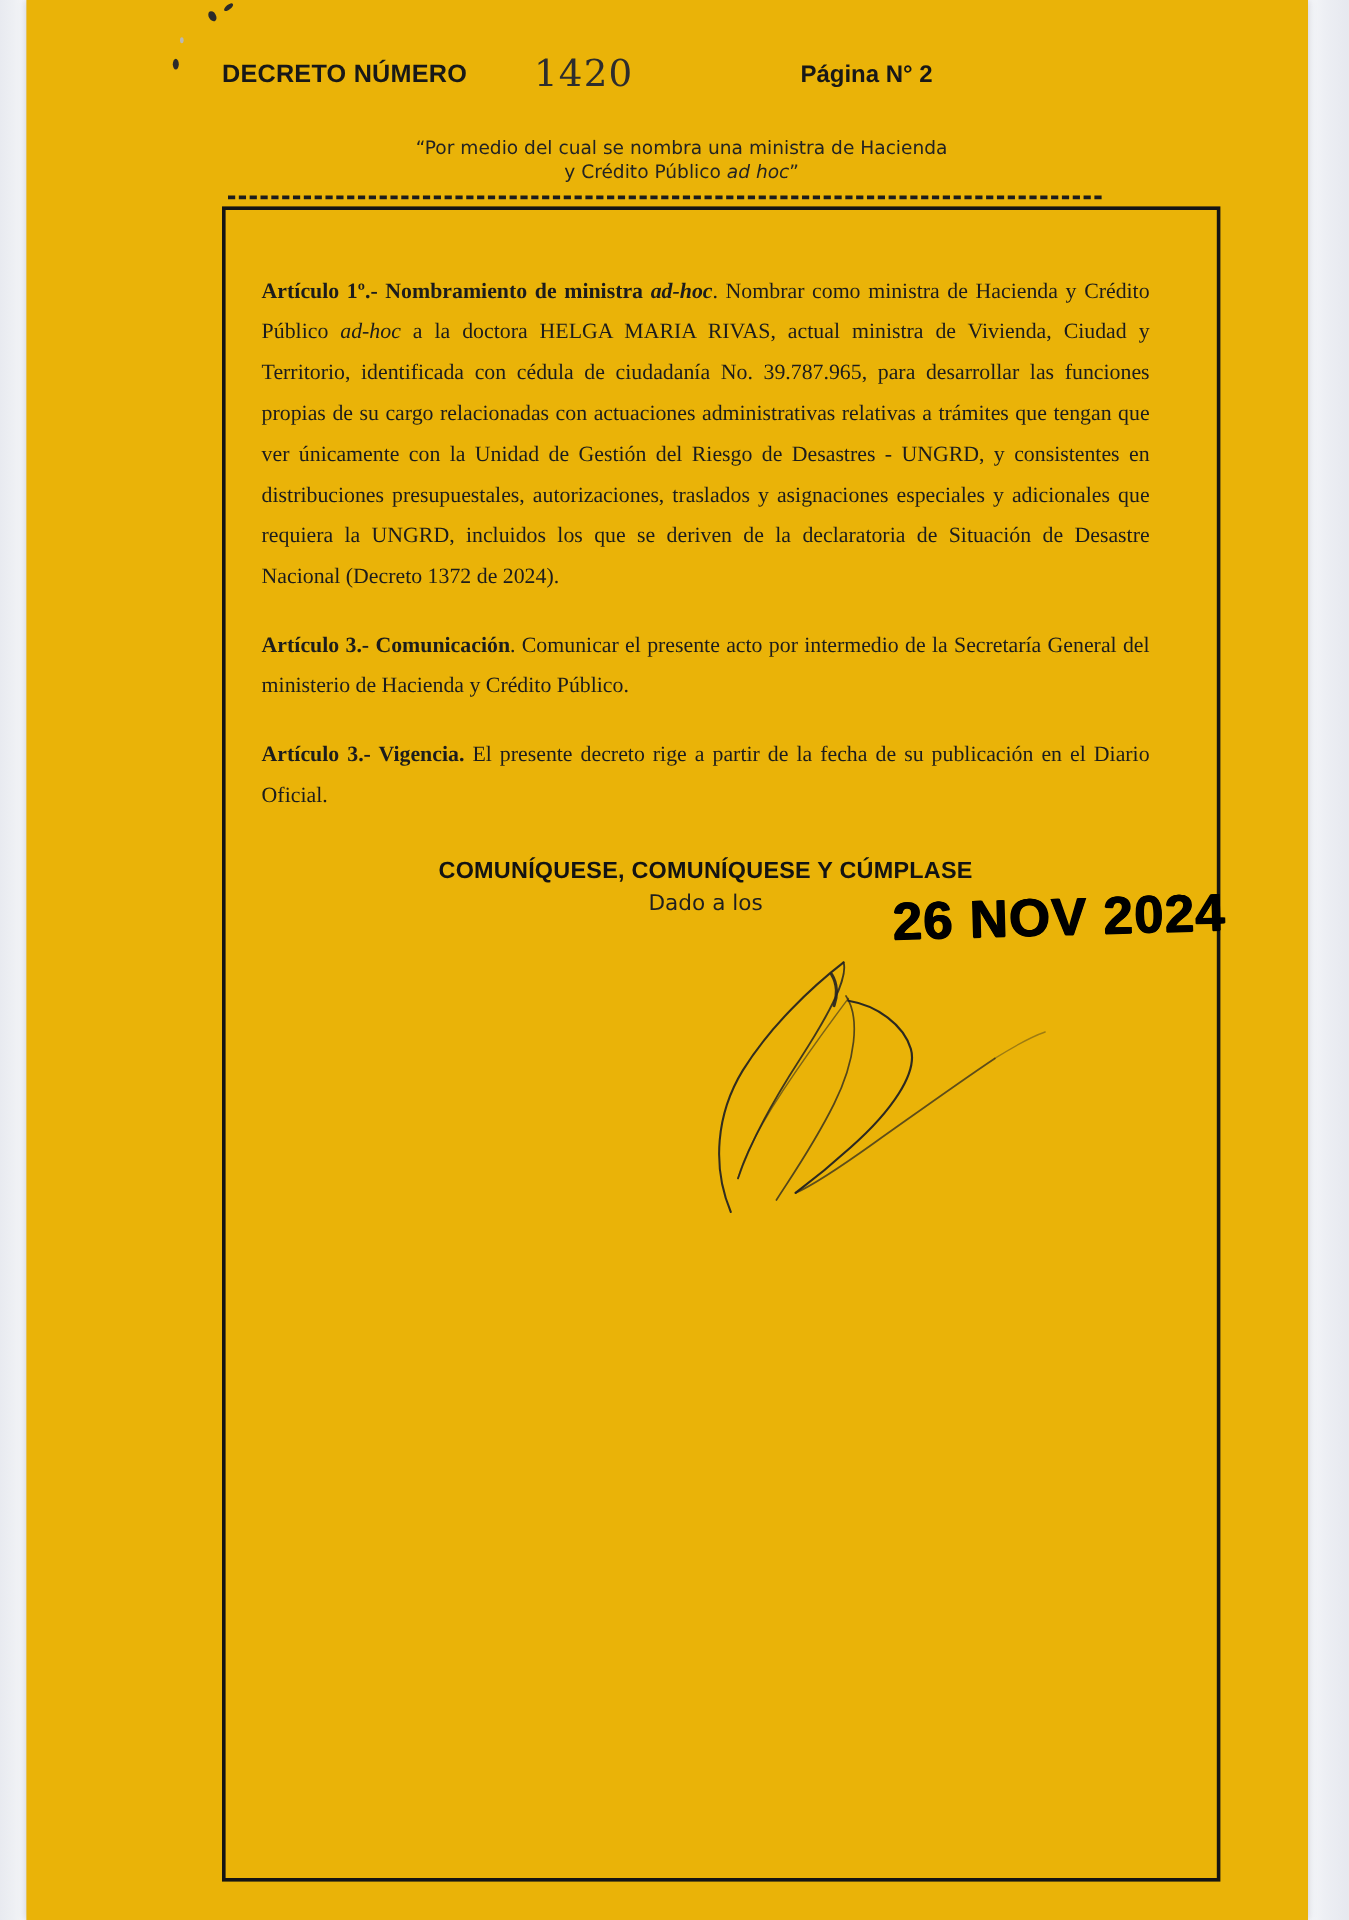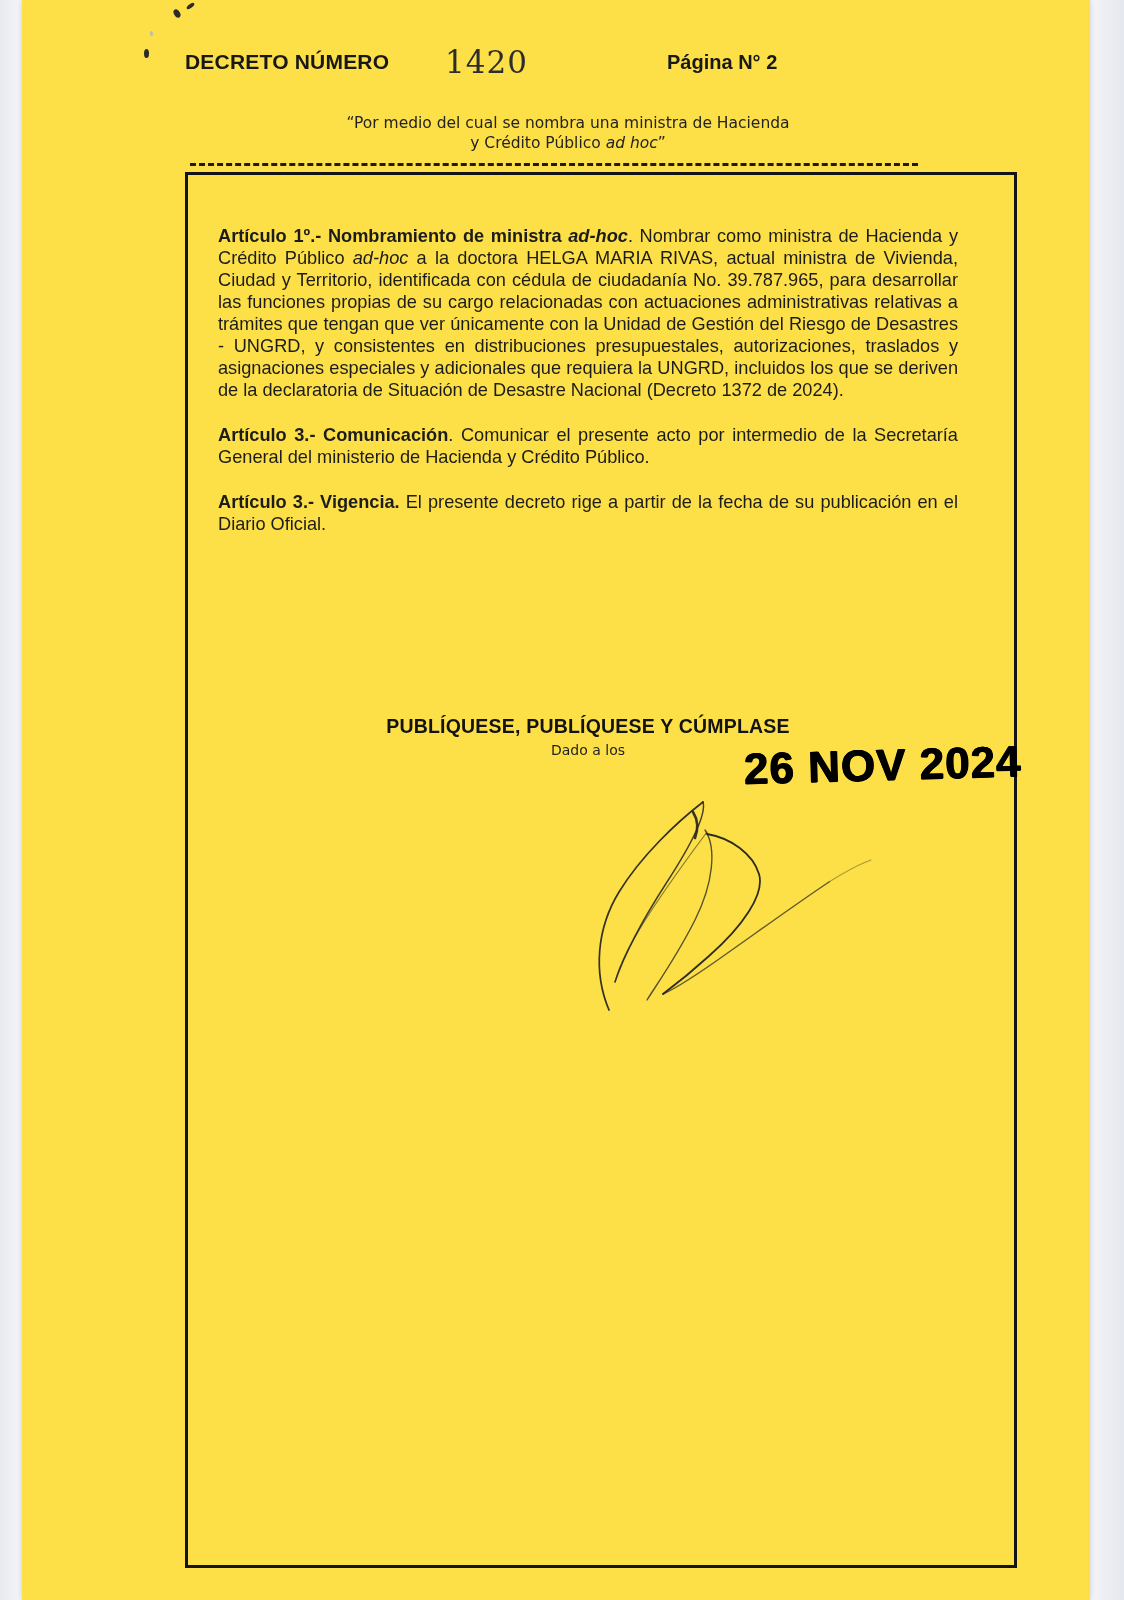--- a/index.html
+++ b/index.html
@@ -15,21 +15,21 @@
     font-family: "DejaVu Sans", sans-serif;
   }
 
   
   #page-sheet {
     position: absolute;
     left: 22px;
     top: 0;
     width: 1068px;
     height: 1600px;
-    background: #fde047;
+    background: #eab308;
     box-shadow: 0 0 6px rgba(120,124,140,0.35);
   }
   #bg-left-strip {
     position: absolute;
     left: 0; top: 0;
     width: 22px; height: 1600px;
     background: linear-gradient(to right, #e8eaf0 0%, #eef0f4 55%, #f7f8fa 100%);
   }
   #bg-right-strip {
     position: absolute;
@@ -116,23 +116,23 @@
   }
 
   
   #body-text {
     position: absolute;
     left: 196px;
     top: 225px;
     width: 740px;
   }
   .article-para {
-    font-family: Liberation Sans, sans-serif;
+    font-family: Liberation Serif, serif;
     font-size: 18.2px;
-    line-height: 22px;
+    line-height: 34px;
     color: #1c1c1c;
     text-align: justify;
     margin: 0 0 23px 0;
     -webkit-hyphens: none;
     hyphens: none;
   }
   .article-para:last-child { margin-bottom: 0; margin-top: 16px; }
   .article-para b { font-weight: bold; }
   .article-para i { font-style: italic; }
   .article-para .bi { font-weight: bold; font-style: italic; }
@@ -149,21 +149,21 @@
     font-family: "Liberation Sans", sans-serif;
     font-weight: bold;
     font-size: 19.5px;
     letter-spacing: 0.2px;
     color: #131313;
     white-space: nowrap;
   }
   #dado-line {
     margin-top: 4px;
     font-family: "DejaVu Sans", sans-serif;
-    font-size: 14px;
+    font-size: 18px;
     color: #1f1f1f;
   }
 
   
   #date-stamp {
     position: absolute;
     left: 722px;
     top: 744px;
     font-family: "Liberation Sans", sans-serif;
     font-weight: bold;
@@ -218,21 +218,21 @@
 
     <p class="article-para"><b>Artículo 1º.- Nombramiento de ministra </b><span class="bi">ad-hoc</span><span>. Nombrar como ministra de Hacienda y Crédito Público </span><i>ad-hoc</i><span> a la doctora HELGA MARIA RIVAS, actual ministra de Vivienda, Ciudad y Territorio, identificada con cédula de ciudadanía No. 39.787.965, para desarrollar las funciones propias de su cargo relacionadas con actuaciones administrativas relativas a trámites que tengan que ver únicamente con la Unidad de Gestión del Riesgo de Desastres - UNGRD, y consistentes en distribuciones presupuestales, autorizaciones, traslados y asignaciones especiales y adicionales que requiera la UNGRD, incluidos los que se deriven de la declaratoria de Situación de Desastre Nacional (Decreto 1372 de 2024).</span></p>
 
     <p class="article-para"><b>Artículo 3.- Comunicación</b><span>. Comunicar el presente acto por intermedio de la Secretaría General del ministerio de Hacienda y Crédito Público.</span></p>
 
     <p class="article-para"><b>Artículo 3</b><b>.- Vigencia.</b><span> El presente decreto rige a partir de la fecha de su publicación en el Diario Oficial.</span></p>
 
   </div>
 
   <div id="closing-block">
-    <div id="publiquese-line">PUBLÍQUESE, PUBLÍQUESE Y CÚMPLASE</div>
+    <div id="publiquese-line">COMUNÍQUESE, COMUNÍQUESE Y CÚMPLASE</div>
     <div id="dado-line">Dado a los</div>
   </div>
 
   <svg id="signature-svg" viewBox="0 0 320 255">
     <g fill="none" stroke="#222" stroke-linecap="round">
 
       <path d="M42 250 C26 212 30 168 52 132 C74 96 110 62 136 42" stroke-width="1.7" opacity="0.92"></path>
       <path d="M136 42 C140 56 122 88 100 122 C78 156 58 192 48 222" stroke-width="1.5" opacity="0.85"></path>
       <path d="M48 222 C52 206 66 178 86 148 C106 118 128 88 140 72" stroke-width="1.2" opacity="0.55"></path>
 

